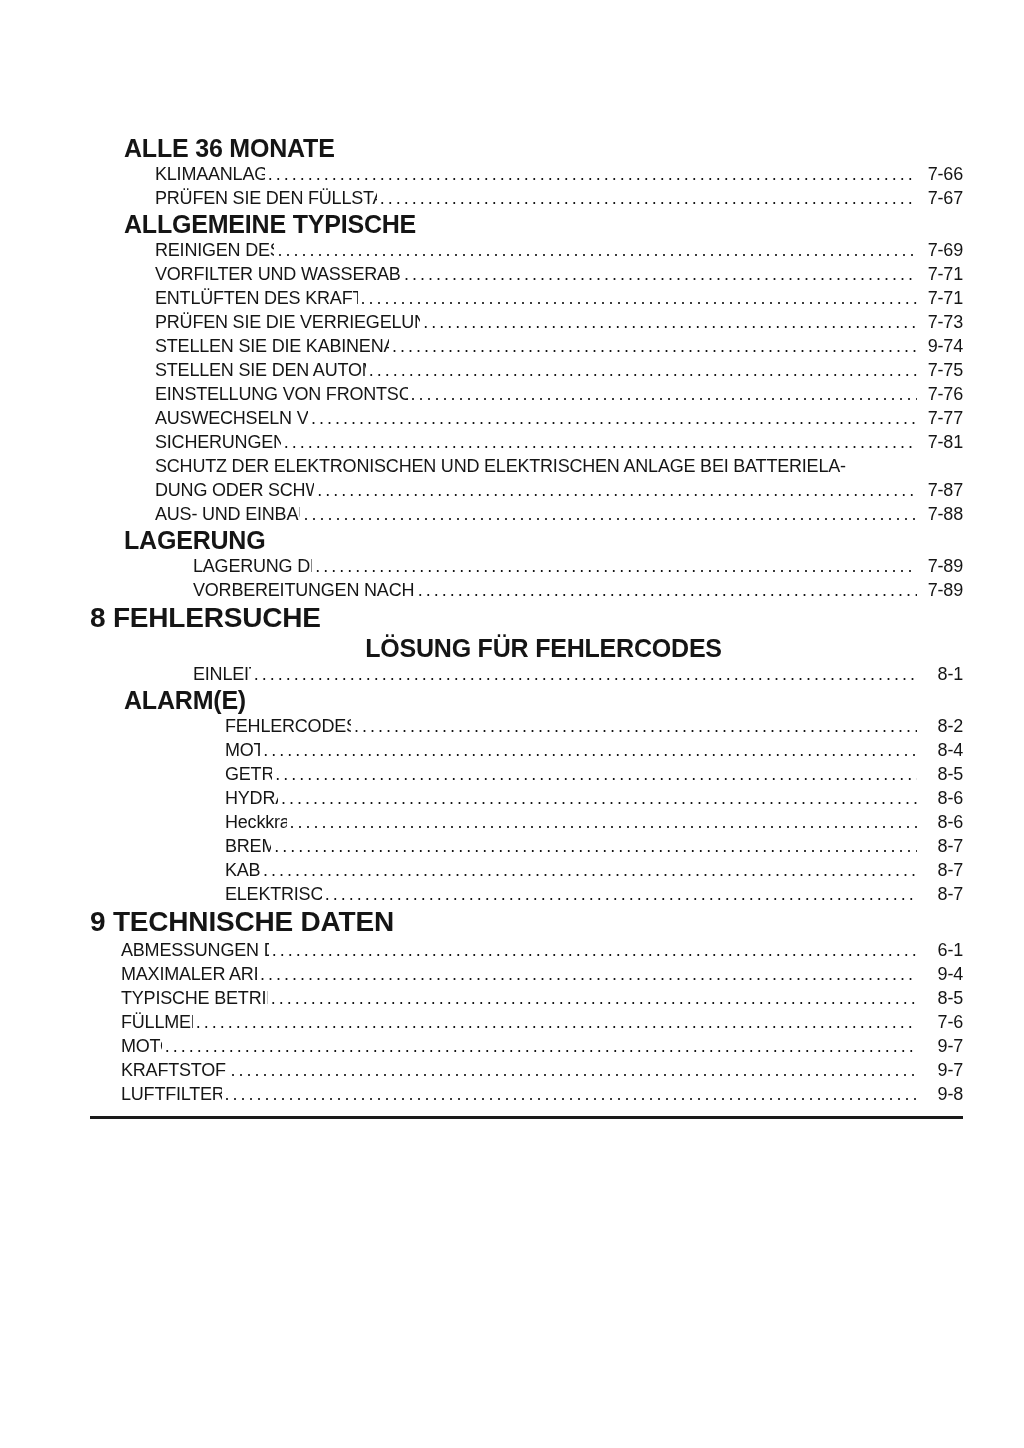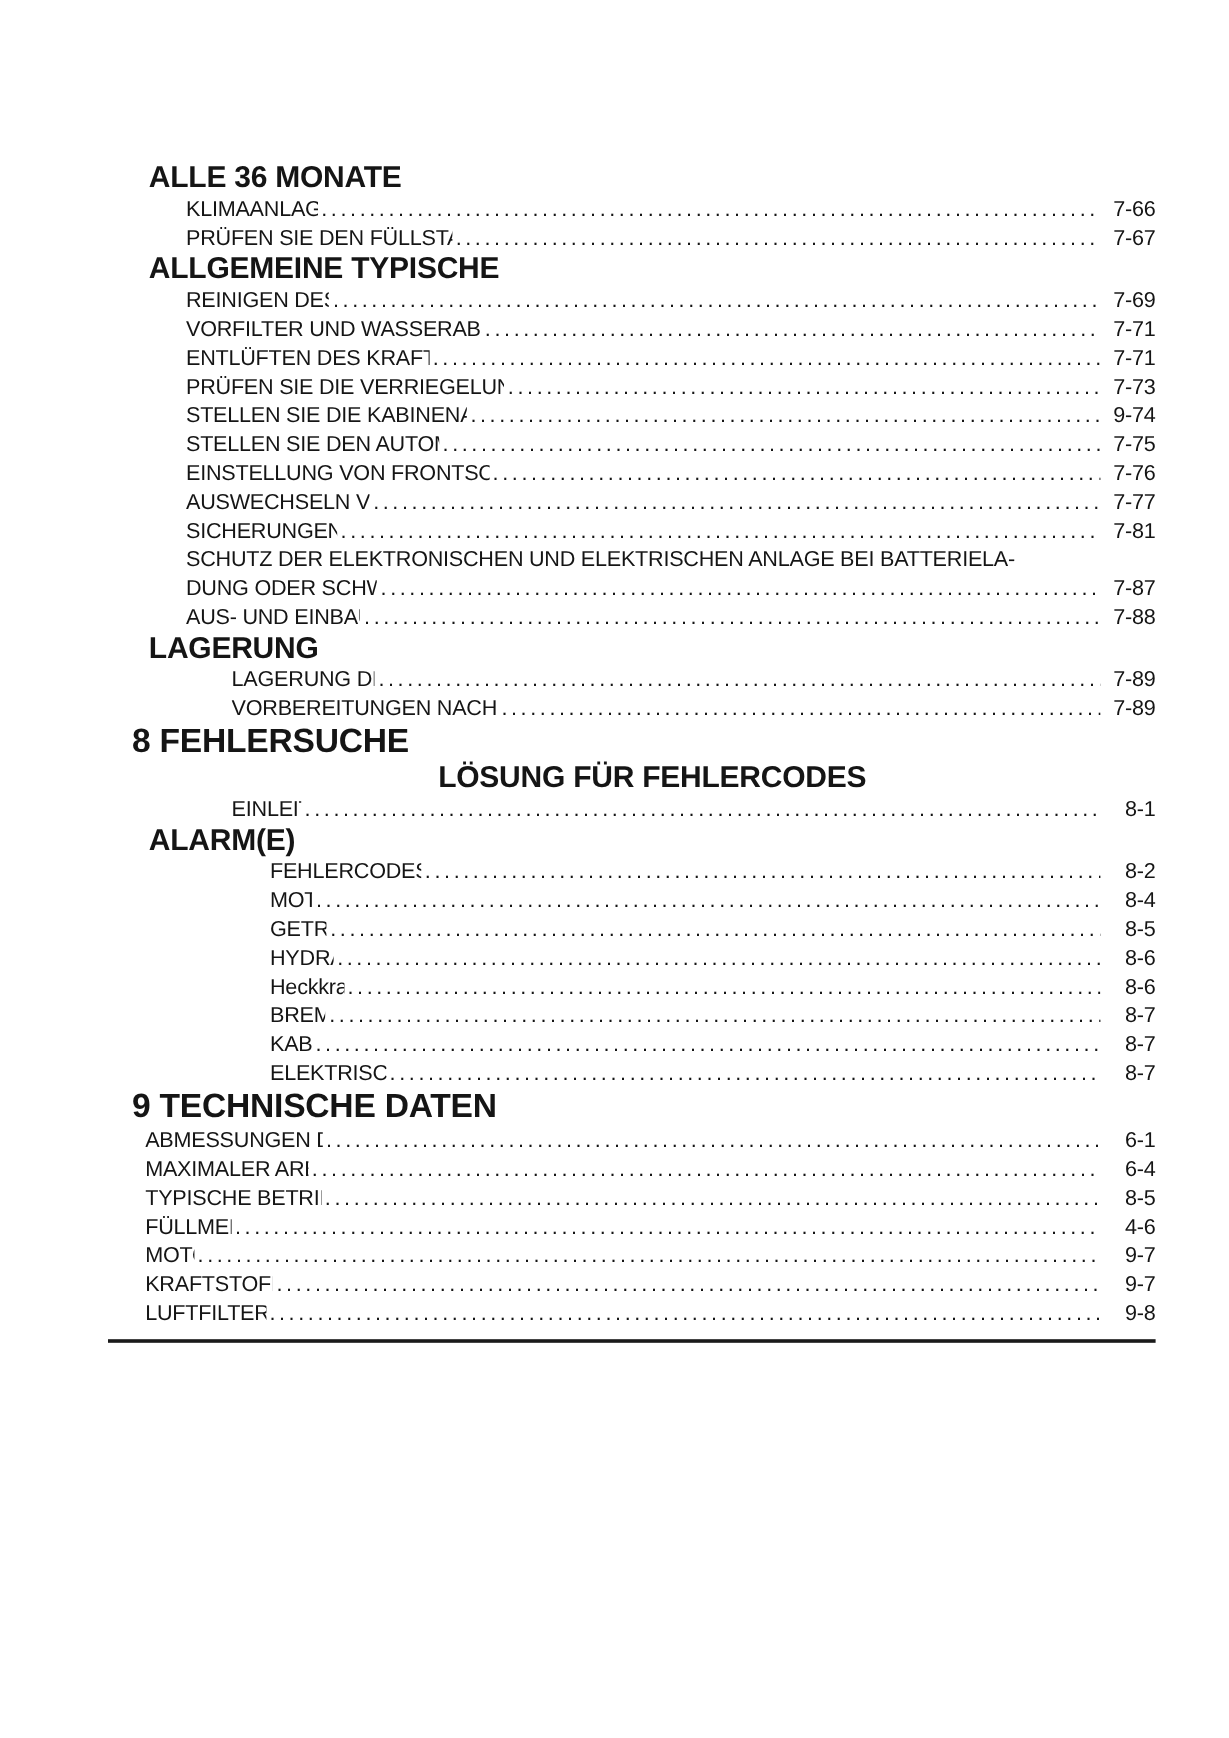--- a/index.html
+++ b/index.html
@@ -13,21 +13,21 @@
   .page{position:relative;width:1024px;height:1448px;}
   .content{
     position:absolute;left:90px;top:0;width:873px;
     padding-top:134px;
   }
   h1.chapter,h2.section{
     margin:0;font-weight:bold;color:#151515;
     letter-spacing:-0.2px;
     white-space:nowrap;
   }
-  h1.chapter{font-size:28px;line-height:32px;padding-left:0;margin-left:20px;}
+  h1.chapter{font-size:28px;line-height:32px;padding-left:0;}
   h2.section{font-size:25px;line-height:28px;padding-left:34px;}
   .entry{
     display:flex;align-items:baseline;
     font-size:18px;line-height:24px;
     letter-spacing:-0.2px;
     white-space:nowrap;
   }
   .entry .label{flex:0 1 auto;overflow:hidden;}
   .entry .leader{
     flex:1 1 auto;min-width:0;overflow:hidden;white-space:nowrap;
@@ -192,31 +192,31 @@
   </div>
       <h1 class="chapter" data-name="chapter-technische-daten">9 TECHNISCHE DATEN</h1>
       <div class="entry lvl0" data-name="toc-entry">
     <span class="label" data-name="entry-label">ABMESSUNGEN DER MASCHINE</span>
     <span class="leader" data-name="dot-leader"></span>
     <span class="pagenum" data-name="entry-page-number">6-1</span>
   </div>
       <div class="entry lvl0" data-name="toc-entry">
     <span class="label" data-name="entry-label">MAXIMALER ARBEITSWINKEL</span>
     <span class="leader" data-name="dot-leader"></span>
-    <span class="pagenum" data-name="entry-page-number">6-4</span>
+    <span class="pagenum" data-name="entry-page-number">9-4</span>
   </div>
       <div class="entry lvl0" data-name="toc-entry">
     <span class="label" data-name="entry-label">TYPISCHE BETRIEBSGEWICHTE</span>
     <span class="leader" data-name="dot-leader"></span>
     <span class="pagenum" data-name="entry-page-number">8-5</span>
   </div>
       <div class="entry lvl0" data-name="toc-entry">
     <span class="label" data-name="entry-label">FÜLLMENGEN</span>
     <span class="leader" data-name="dot-leader"></span>
-    <span class="pagenum" data-name="entry-page-number">4-6</span>
+    <span class="pagenum" data-name="entry-page-number">7-6</span>
   </div>
       <div class="entry lvl0" data-name="toc-entry">
     <span class="label" data-name="entry-label">MOTOR</span>
     <span class="leader" data-name="dot-leader"></span>
     <span class="pagenum" data-name="entry-page-number">9-7</span>
   </div>
       <div class="entry lvl0" data-name="toc-entry">
     <span class="label" data-name="entry-label">KRAFTSTOFFSYSTEM</span>
     <span class="leader" data-name="dot-leader"></span>
     <span class="pagenum" data-name="entry-page-number">9-7</span>

